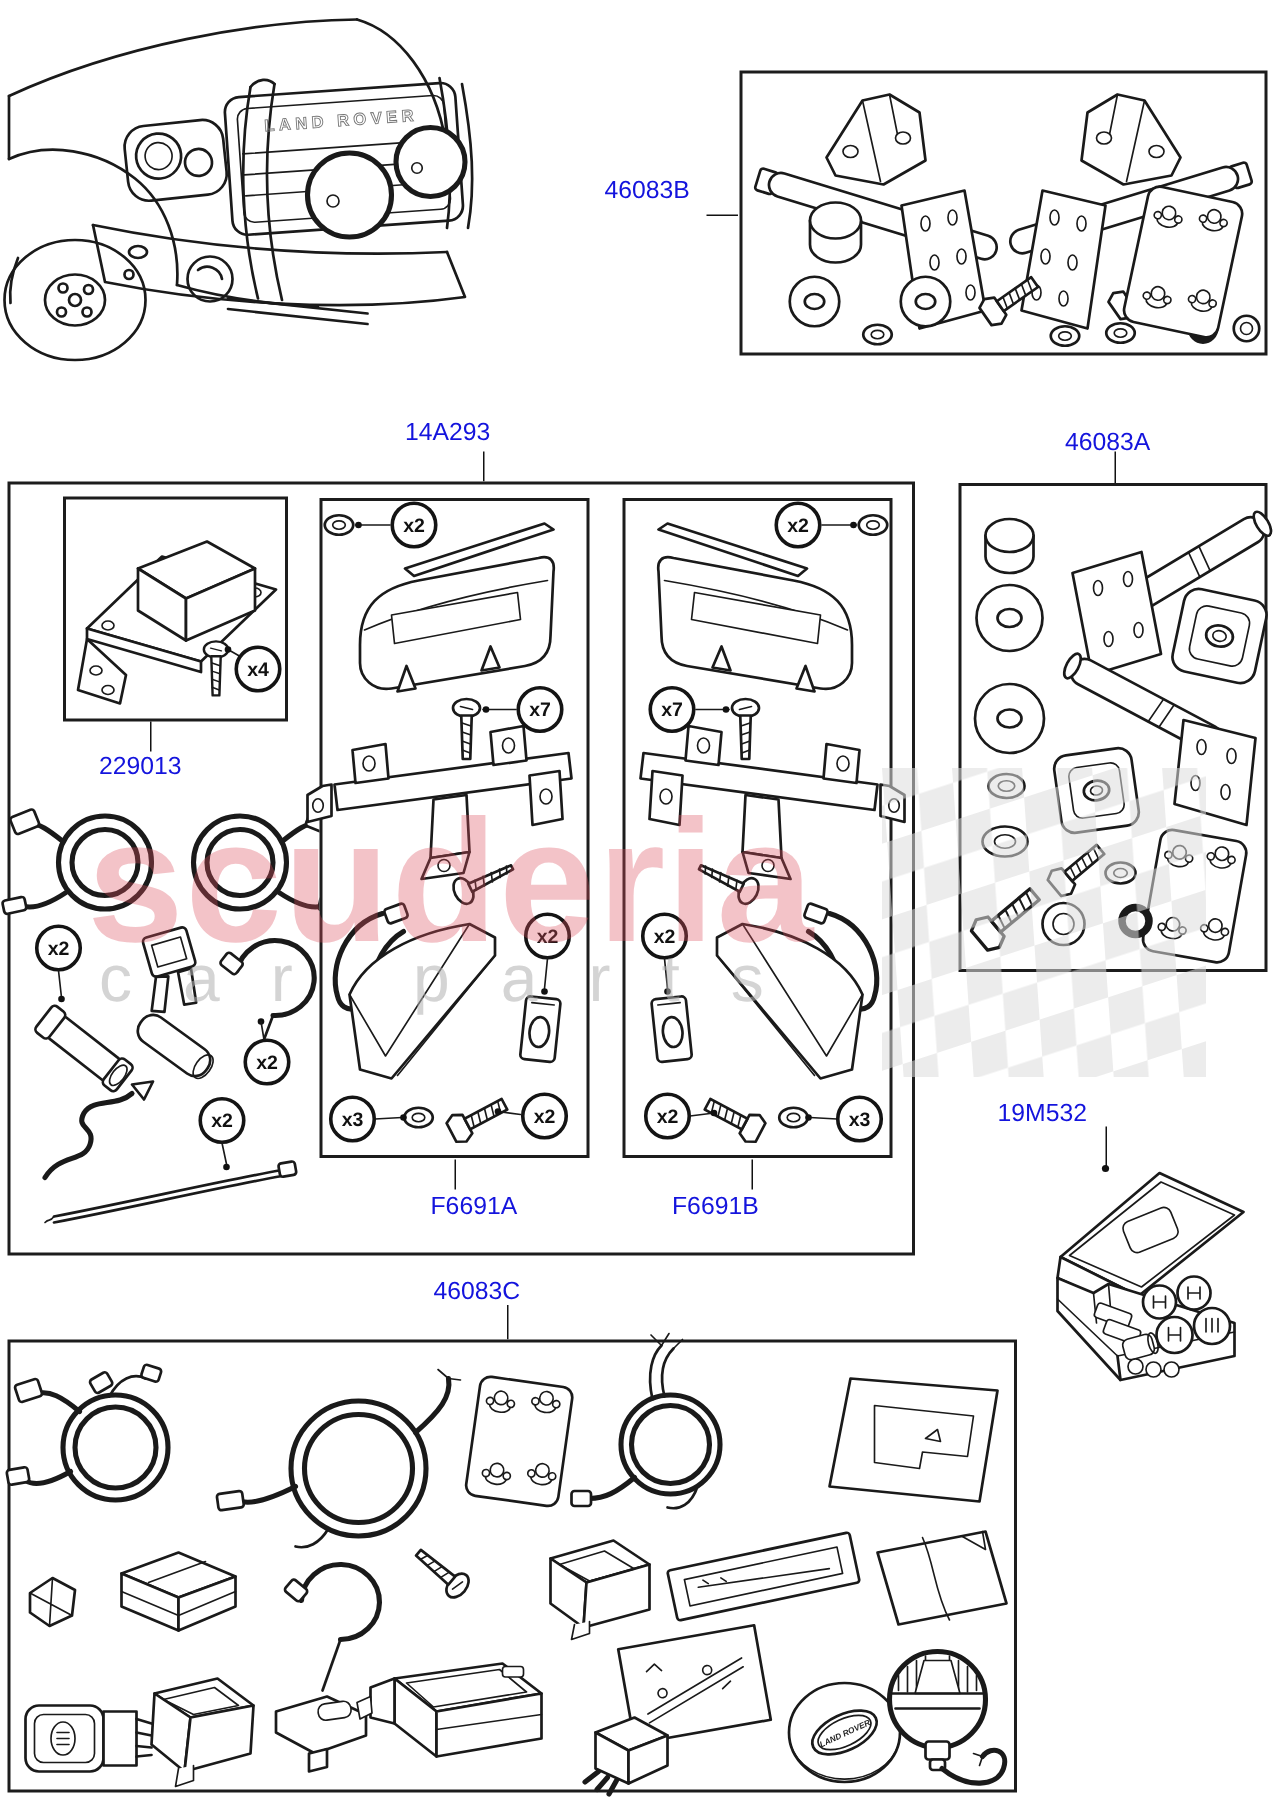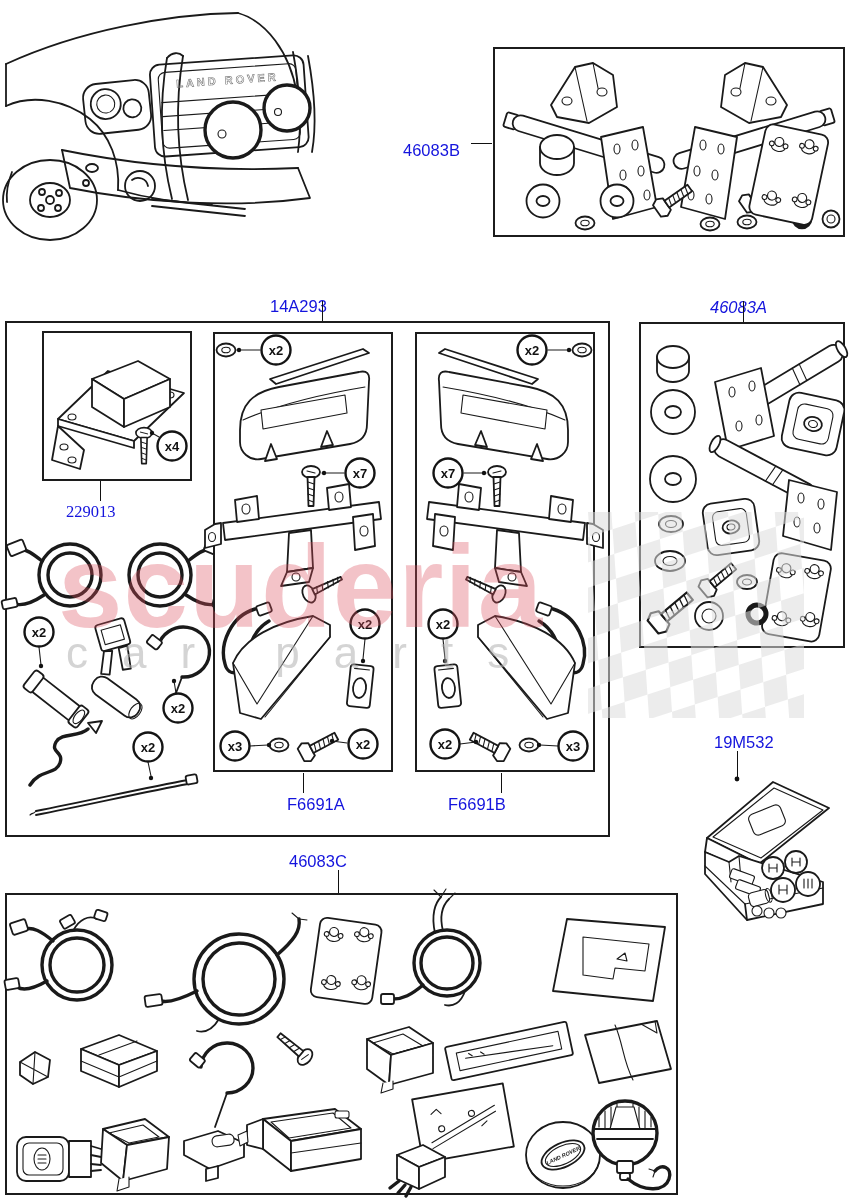--- a/index.html
+++ b/index.html
@@ -72,21 +72,21 @@
       <path d="M152,197 L245,207 M152,204 L245,214"></path>
     </g>
 
     <circle cx="233" cy="128" r="28" class="fw thick"></circle>
     <circle cx="222" cy="132" r="4" class="ln thin"></circle>
     <circle cx="287" cy="106" r="23" class="fw thick"></circle>
     <circle cx="278" cy="110" r="3.5" class="ln thin"></circle>
     <text x="229" y="82" transform="rotate(-4 228 100)" text-anchor="middle" style="font:700 11px 'Liberation Sans',sans-serif;fill:none;stroke:#777;stroke-width:0.6;letter-spacing:3px;">LAND ROVER</text>
   </svg>
 
-  <div class="lbl" style="left:403px;top:141px;">46083B</div>
+  <div class="lbl" style="left:403px;top:118px;">46083B</div>
   <div class="ldr h" style="left:471px;top:143px;width:21px;"></div>
   <div class="panel" style="left:493px;top:47px;width:352px;height:190px;"></div>
   <svg style="left:495px;top:49px" width="348" height="186" viewBox="0 0 348 186">
     <defs>
       <g id="bkt">
         <path class="fw" d="M4,46 L28,8 L46,4 L66,16 L70,48 L42,64 L10,58 Z"></path>
         <path class="ln thin" d="M28,8 L40,62 M46,4 L52,34"></path>
         <ellipse cx="20" cy="42" rx="5" ry="4" class="fw thin"></ellipse>
         <ellipse cx="55" cy="33" rx="5" ry="4" class="fw thin"></ellipse>
       </g>
@@ -185,26 +185,26 @@
       </g>
     <g transform="translate(272,74) rotate(12)">
       <rect width="64" height="92" rx="8" class="fw"></rect>
       <use href="#pushpin" x="16" y="18"></use>
         <use href="#pushpin" x="46" y="14"></use>
       <use href="#pushpin" x="20" y="72"></use>
         <use href="#pushpin" x="50" y="68"></use>
     </g>
   </svg>
 
-  <div class="lbl" style="left:270px;top:297px;">14A293</div>
+  <div class="lbl" style="left:270px;top:279px;">14A293</div>
   <div class="ldr v" style="left:322px;top:301px;height:20px;"></div>
   <div class="panel" style="left:5px;top:321px;width:605px;height:516px;"></div>
 
   <div class="panel" style="left:42px;top:331px;width:150px;height:150px;"></div>
-  <div class="lbl" style="left:66px;top:502px;font-family:Liberation Serif, serif;">229013</div>
+  <div class="lbl" style="left:66px;top:502px;">229013</div>
   <div class="ldr v" style="left:100px;top:481px;height:20px;"></div>
   <svg style="left:44px;top:333px" width="146" height="146" viewBox="0 0 146 146">
     <g>
       <path class="fw" d="M14,86 L64,38 L140,60 L90,108 Z"></path>
       <path class="fw" d="M14,86 L14,93 L90,115 L90,108 Z"></path>
       <ellipse cx="28" cy="84" rx="4" ry="3" class="ln thin"></ellipse>
       <ellipse cx="126" cy="62" rx="4" ry="3" class="ln thin"></ellipse>
       <path class="fw" d="M14,93 L40,117 L36,136 L8,127 Z"></path>
       <ellipse cx="20" cy="114" rx="4" ry="3" class="ln thin"></ellipse>
       <ellipse cx="28" cy="127" rx="4" ry="3" class="ln thin"></ellipse>
@@ -422,21 +422,21 @@
     <path class="ln thin" d="M45,412 L61,410"></path>
       <circle cx="61" cy="410" r="2.2" class="dot"></circle>
     <path class="ln thin" d="M125,413 L143,414"></path>
       <circle cx="124" cy="413" r="2.2" class="dot"></circle>
     <g transform="translate(158,414)">
         <circle r="14.5" class="qc"></circle>
         <text y="4.5" class="qt">x3</text>
       </g>
   </svg>
 
-  <div class="lbl" style="left:710px;top:298px;font-style:italic;">46083A</div>
+  <div class="lbl" style="left:710px;top:286px;">46083A</div>
   <div class="ldr v" style="left:743px;top:301px;height:21px;"></div>
   <div class="panel" style="left:639px;top:322px;width:206px;height:326px;"></div>
   <svg style="left:641px;top:324px" width="202" height="322" viewBox="0 0 202 322">
     <g transform="translate(32,38)">
       <path class="fw" d="M-16,-5 L-16,9 A16,11 0 0 0 16,9 L16,-5"></path>
       <ellipse rx="16" ry="11" cy="-5" class="fw"></ellipse>
     </g>
     <g transform="translate(32,88)">
       <circle r="22" class="fw"></circle>
         <ellipse rx="8" ry="6" class="ln"></ellipse>
@@ -510,21 +510,21 @@
       </g>
     <g transform="translate(68,292)">
         <circle r="14" class="fw"></circle>
         <circle r="7" class="ln thin"></circle>
       </g>
     <g>
         <circle cx="116" cy="290" r="9" class="fw" style="stroke-width:5"></circle>
       </g>
   </svg>
 
-  <div class="lbl" style="left:714px;top:733px;">19M532</div>
+  <div class="lbl" style="left:665px;top:733px;">19M532</div>
   <div class="ldr v" style="left:737px;top:751px;height:27px;"></div>
   <svg style="left:695px;top:770px" width="145" height="152" viewBox="0 0 145 152">
     <circle cx="42" cy="9" r="2.4" class="dot"></circle>
     <g>
       <path class="fw" d="M12,68 L78,12 L134,38 L64,94 Z"></path>
       <path class="ln thin" d="M18,67 L79,18 L128,40 L66,88 Z"></path>
       <rect x="-17" y="-11" width="34" height="22" rx="5" transform="translate(72,50) rotate(-22)" class="fw thin"></rect>
       <path class="fw" d="M12,68 L10,82 L62,106 L64,94 Z"></path>
     </g>
     <g>

